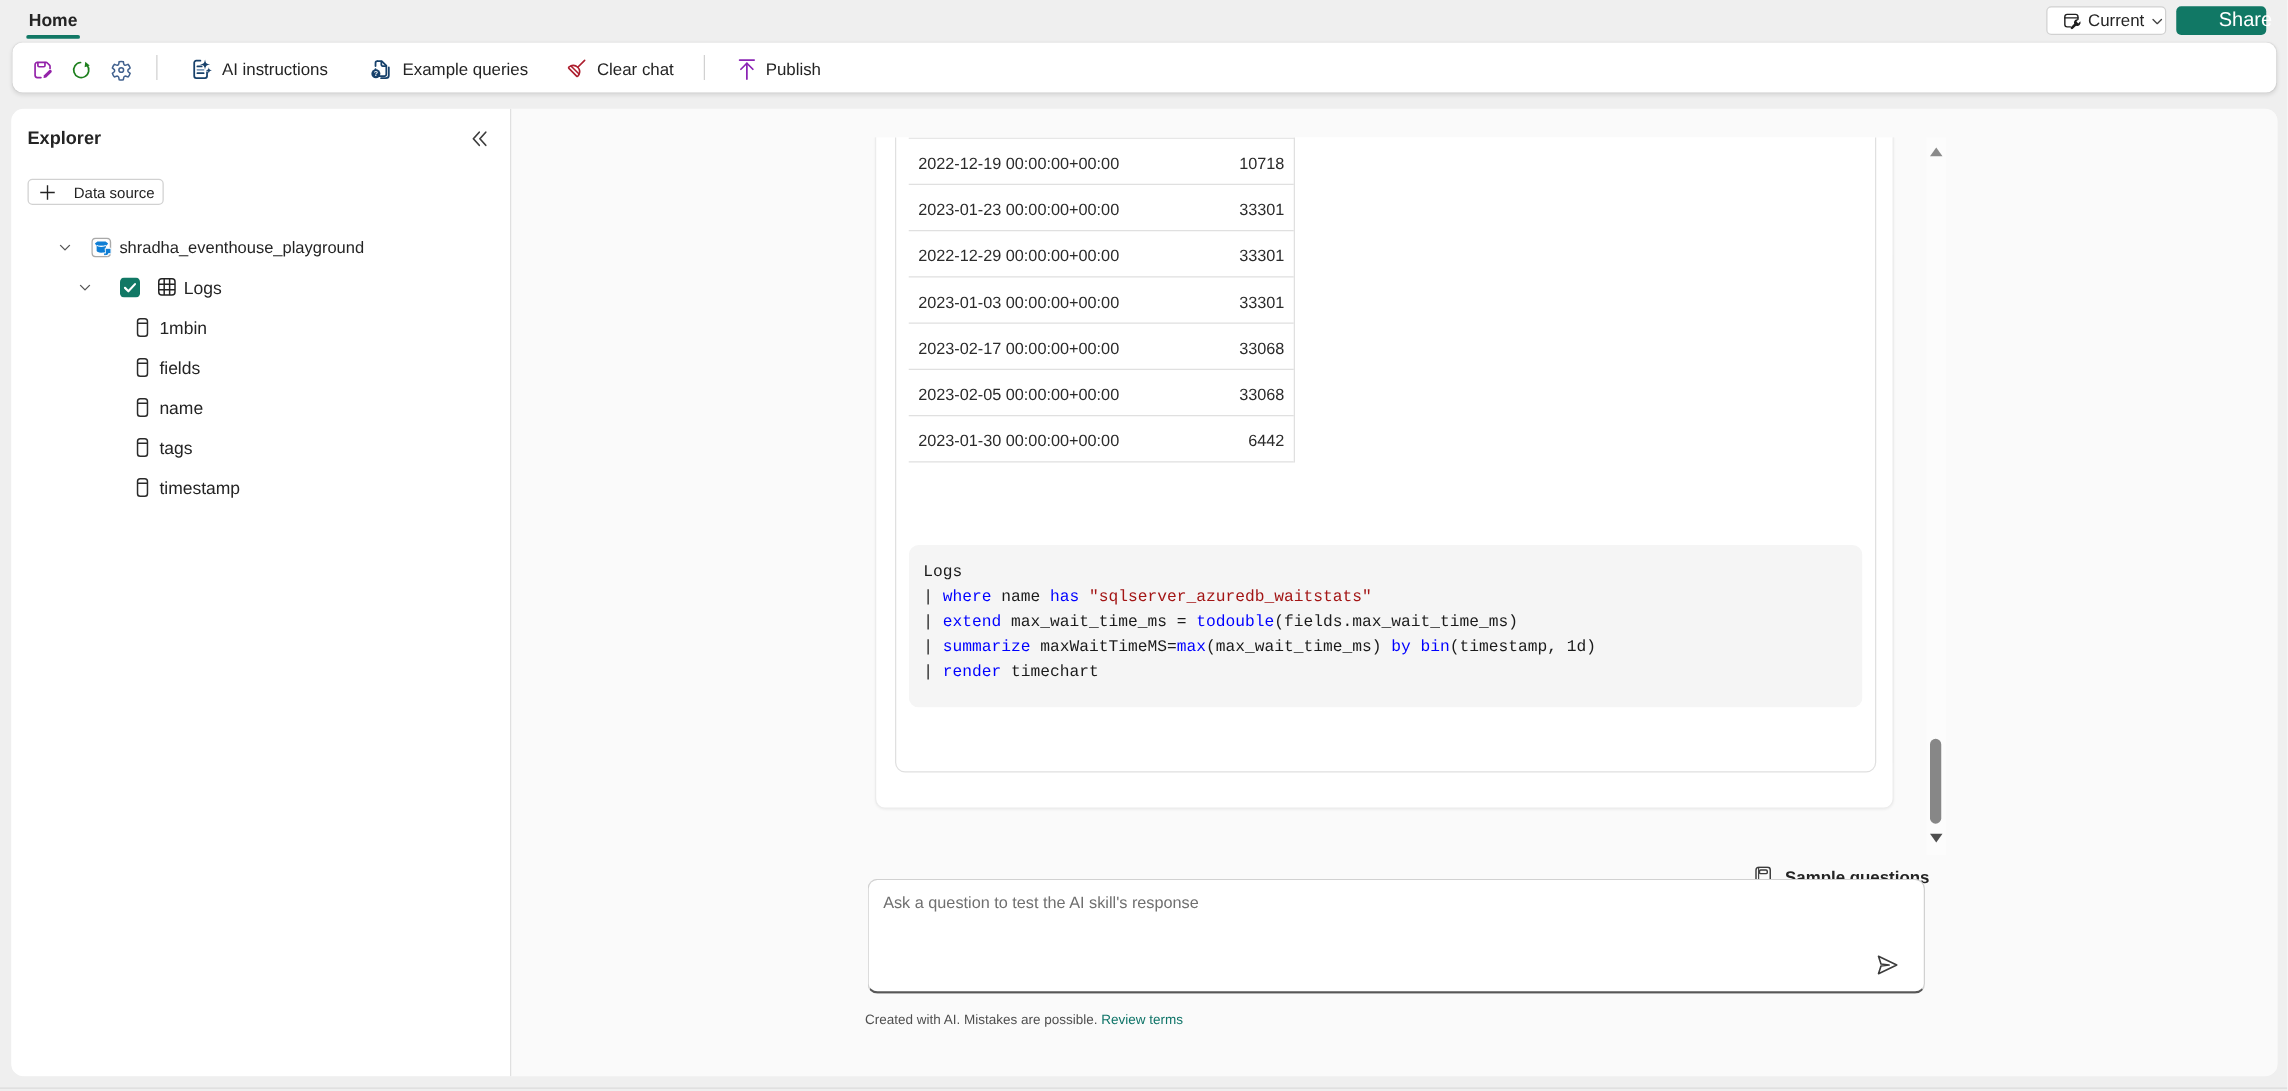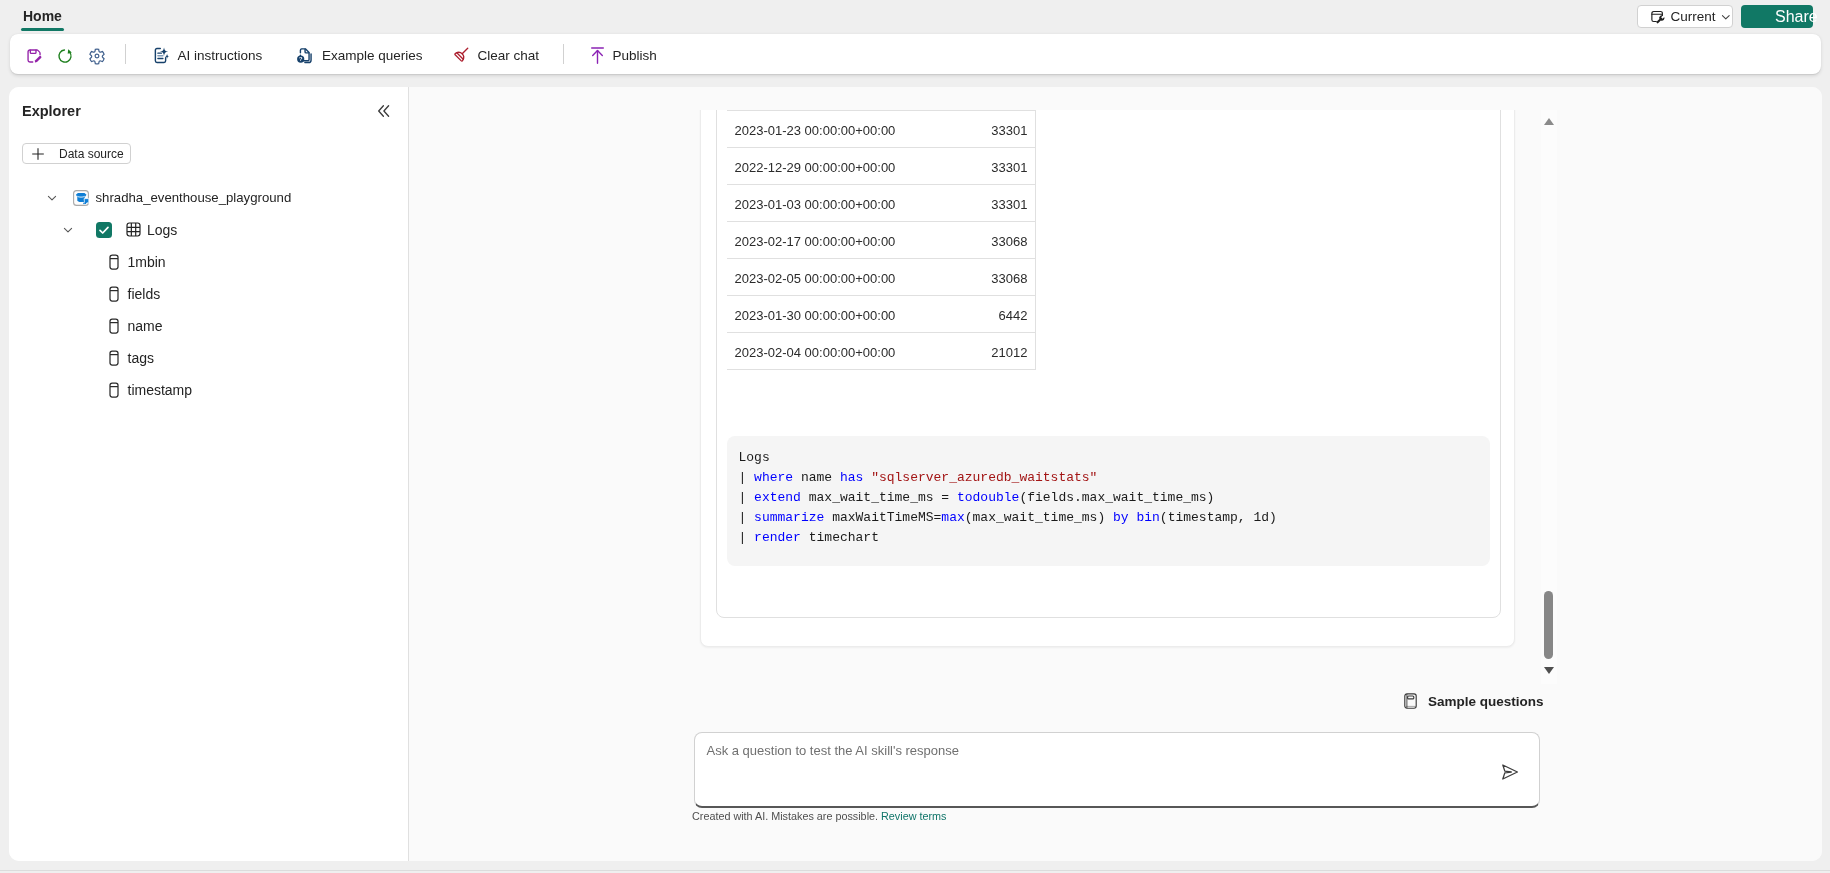--- a/index.html
+++ b/index.html
@@ -60,21 +60,21 @@
 
 
 #sb-track { position:absolute; left:1130.5px; top:23px; width:16px; height:574px; background:#fcfcfc; }
 #sb-up { position:absolute; left:1133.5px; top:31px; width:0; height:0; border-left:5px solid transparent; border-right:5px solid transparent; border-bottom:7px solid #8a8a8a; }
 #sb-thumb { position:absolute; left:1134.3px; top:504px; width:9px; height:68px; background:#878787; border-radius:4.5px; }
 #sb-down { position:absolute; left:1133.5px; top:580px; width:0; height:0; border-left:5px solid transparent; border-right:5px solid transparent; border-top:7px solid #4f4f4f; }
 
 
 #sampleq { position:absolute; left:994px; top:605px; height:18px; display:flex; align-items:center; }
 #sampleq .lbl { font-size:13.5px; font-weight:600; color:#242424; margin-left:11px; }
-#inputbox { position:absolute; left:283.5px; top:645px; width:846px; height:76px; background:#fff; border:1px solid #d1d1d1; border-bottom:2px solid #575757; border-radius:8px; }
+#inputbox { position:absolute; left:283.5px; top:616px; width:846px; height:92px; background:#fff; border:1px solid #d1d1d1; border-bottom:2px solid #575757; border-radius:8px; }
 #inputbox .ph { position:absolute; left:12px; top:10px; font-size:13px; color:#707070; }
 #ic-send { position:absolute; left:1090px; top:674.5px; }
 #disclaimer { position:absolute; left:282px; top:723px; font-size:10.8px; color:#4f4f4f; }
 #disclaimer a { color:#0f7468; text-decoration:none; }
 
 #bottomline { left:0; top:870px; width:1830px; height:1px; background:#dcdcdc; }
 </style>
 </head>
 <body>
 <div class="abs" id="home-tab">Home</div>
@@ -265,20 +265,24 @@
     <div class="trow" style="left:118.5px; top:286.5px;">
         <span class="tlbl">timestamp</span>
       </div>
   </div>
   <div id="main">
     <div id="chatclip">
       <div id="answerpanel"></div>
       <div id="msgcard"></div>
       <div id="rtable">
         <div class="row">
+            <span class="d">2022-12-19 00:00:00+00:00</span>
+            <span class="v">10718</span>
+          </div>
+        <div class="row">
             <span class="d">2023-01-23 00:00:00+00:00</span>
             <span class="v">33301</span>
           </div>
         <div class="row">
             <span class="d">2022-12-29 00:00:00+00:00</span>
             <span class="v">33301</span>
           </div>
         <div class="row">
             <span class="d">2023-01-03 00:00:00+00:00</span>
             <span class="v">33301</span>
@@ -287,24 +291,20 @@
             <span class="d">2023-02-17 00:00:00+00:00</span>
             <span class="v">33068</span>
           </div>
         <div class="row">
             <span class="d">2023-02-05 00:00:00+00:00</span>
             <span class="v">33068</span>
           </div>
         <div class="row">
             <span class="d">2023-01-30 00:00:00+00:00</span>
             <span class="v">6442</span>
-          </div>
-        <div class="row">
-            <span class="d">2023-02-04 00:00:00+00:00</span>
-            <span class="v">21012</span>
           </div>
       </div>
       <div id="kusto">
         <div id="kusto-body">
             <div id="kusto-code">Logs
 | <span class="kw">where</span> name <span class="kw">has</span> <span class="st">"sqlserver_azuredb_waitstats"</span>
 | <span class="kw">extend</span> max_wait_time_ms = <span class="kw">todouble</span>(fields.max_wait_time_ms)
 | <span class="kw">summarize</span> maxWaitTimeMS=<span class="kw">max</span>(max_wait_time_ms) <span class="kw">by</span> <span class="kw">bin</span>(timestamp, 1d)
 | <span class="kw">render</span> timechart</div>
           </div>

